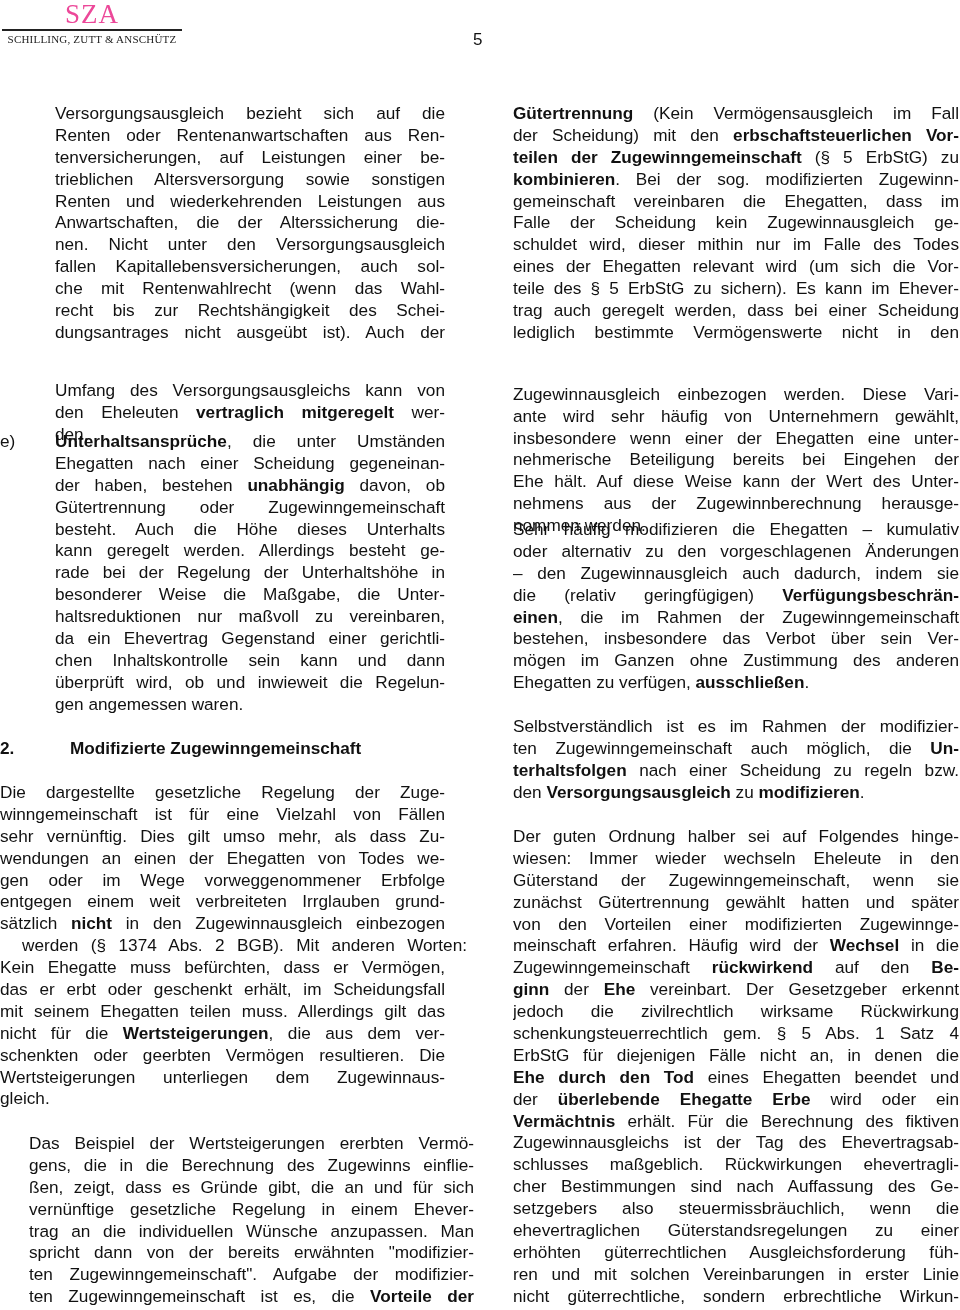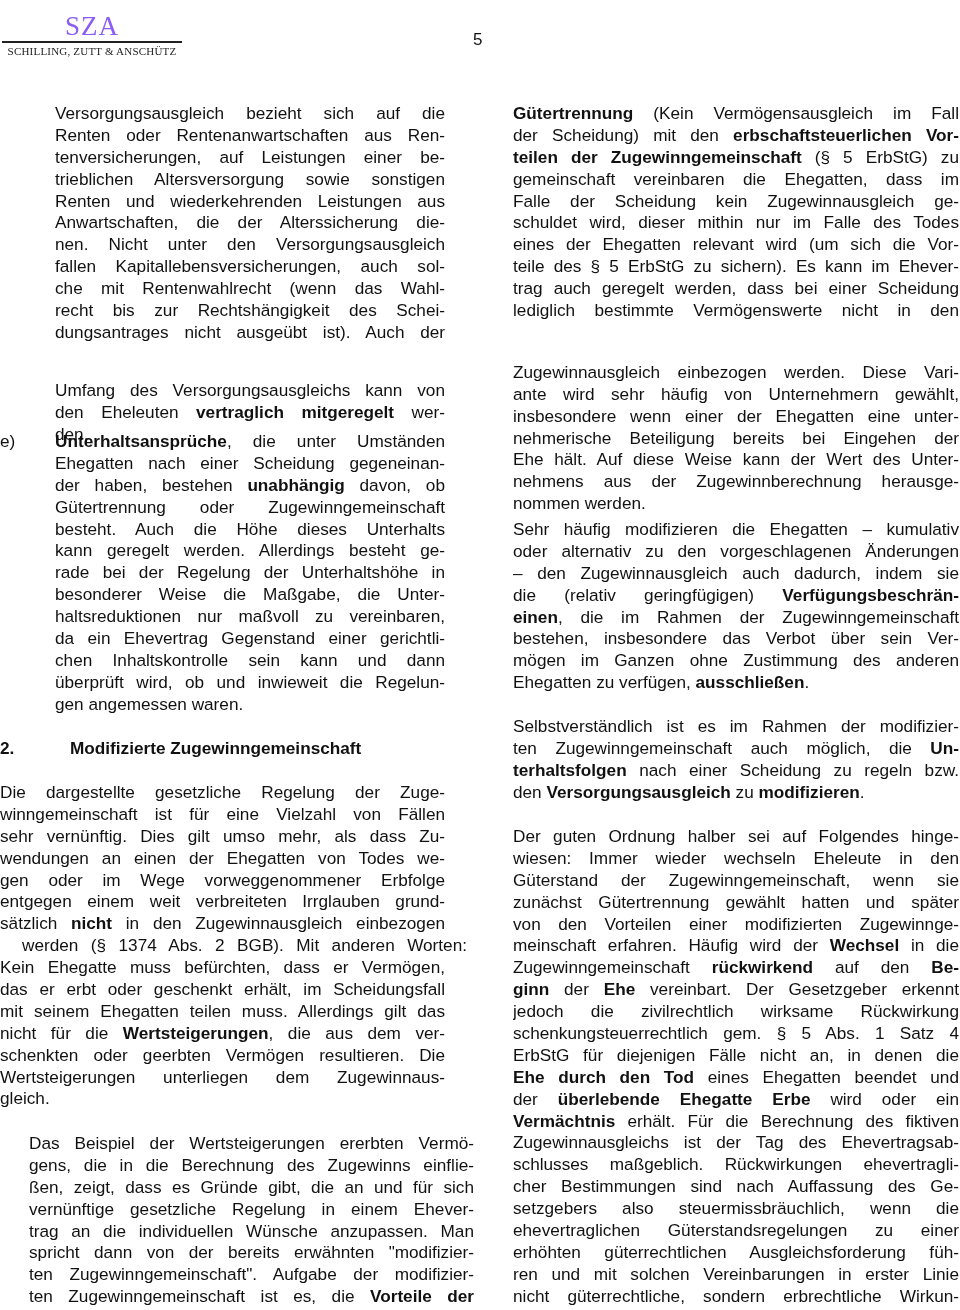--- a/index.html
+++ b/index.html
@@ -1,18 +1,18 @@
 <!DOCTYPE html>
 <html><head>
 <meta charset="utf-8">
 <style>
   html, body { margin: 0; padding: 0; background: #ffffff; }
   body { width: 960px; height: 1310px; position: relative; overflow: hidden; color: #111; }
   .logo { position: absolute; left: 0; top: 0; width: 184px; text-align: center; font-family: "Liberation Serif", "DejaVu Serif", serif; }
-  .logo-mark { font-size: 27px; line-height: 28px; letter-spacing: 1px; color: #8b5cf6; margin-top: 12px; text-align: center; }
+  .logo-mark { font-size: 27px; line-height: 28px; letter-spacing: 1px; color: #ec4899; margin-top: 0; text-align: center; }
   .logo-rule { height: 2px; background: #222; margin: 1px 2px 2px 2px; }
   .logo-firm { font-size: 11px; line-height: 13px; color: #222; letter-spacing: 0.2px; white-space: nowrap; }
   .page-number { position: absolute; left: 473px; top: 30px; font-family: "Liberation Sans", sans-serif; font-size: 17px; color: #111; }
 
   .col { position: absolute; font-family: "Liberation Sans", sans-serif; font-size: 17.2px; line-height: 21.9px; color: #111; }
   .line-inner { display: block; width: 100%; text-align: justify; text-align-last: justify; white-space: normal; }
   .b { font-weight: bold; }
   .para { position: absolute; }
   .marker { position: absolute; left: 0; font-family: "Liberation Sans", sans-serif; font-size: 17.2px; line-height: 21.9px; }
   .heading { position: absolute; font-family: "Liberation Sans", sans-serif; font-size: 17.2px; line-height: 21.9px; font-weight: bold; }
@@ -92,20 +92,21 @@
     <div class="line-inner" style="height: 21.9px; overflow: hidden; text-align-last: justify;"><span>trag an die individuellen Wünsche anzupassen. Man</span></div>
     <div class="line-inner" style="height: 21.9px; overflow: hidden; text-align-last: justify;"><span>spricht dann von der bereits erwähnten "modifizier-</span></div>
     <div class="line-inner" style="height: 21.9px; overflow: hidden; text-align-last: justify;"><span>ten Zugewinngemeinschaft". Aufgabe der modifizier-</span></div>
     <div class="line-inner" style="height: 21.9px; overflow: hidden; text-align-last: justify;"><span>ten Zugewinngemeinschaft ist es, die </span><span class="b">Vorteile der</span></div>
   </div>
 
 <div class="para col" style="left: 513px; top: 103px; width: 446px; position: absolute;">
     <div class="line-inner" style="height: 21.9px; overflow: hidden; text-align-last: justify;"><span class="b">Gütertrennung</span><span> (Kein Vermögensausgleich im Fall</span></div>
     <div class="line-inner" style="height: 21.9px; overflow: hidden; text-align-last: justify;"><span>der Scheidung) mit den </span><span class="b">erbschaftsteuerlichen Vor-</span></div>
     <div class="line-inner" style="height: 21.9px; overflow: hidden; text-align-last: justify;"><span class="b">teilen der Zugewinngemeinschaft</span><span> (§ 5 ErbStG) zu</span></div>
+    <div class="line-inner" style="height: 21.9px; overflow: hidden; text-align-last: justify;"><span class="b">kombinieren</span><span>. Bei der sog. modifizierten Zugewinn-</span></div>
     <div class="line-inner" style="height: 21.9px; overflow: hidden; text-align-last: justify;"><span>gemeinschaft vereinbaren die Ehegatten, dass im</span></div>
     <div class="line-inner" style="height: 21.9px; overflow: hidden; text-align-last: justify;"><span>Falle der Scheidung kein Zugewinnausgleich ge-</span></div>
     <div class="line-inner" style="height: 21.9px; overflow: hidden; text-align-last: justify;"><span>schuldet wird, dieser mithin nur im Falle des Todes</span></div>
     <div class="line-inner" style="height: 21.9px; overflow: hidden; text-align-last: justify;"><span>eines der Ehegatten relevant wird (um sich die Vor-</span></div>
     <div class="line-inner" style="height: 21.9px; overflow: hidden; text-align-last: justify;"><span>teile des § 5 ErbStG zu sichern). Es kann im Ehever-</span></div>
     <div class="line-inner" style="height: 21.9px; overflow: hidden; text-align-last: justify;"><span>trag auch geregelt werden, dass bei einer Scheidung</span></div>
     <div class="line-inner" style="height: 21.9px; overflow: hidden; text-align-last: justify;"><span>lediglich bestimmte Vermögenswerte nicht in den</span></div>
     <div class="line-inner" style="height: 21.9px; overflow: hidden; text-align-last: justify; margin-top: 40px;"><span>Zugewinnausgleich einbezogen werden. Diese Vari-</span></div>
     <div class="line-inner" style="height: 21.9px; overflow: hidden; text-align-last: justify;"><span>ante wird sehr häufig von Unternehmern gewählt,</span></div>
     <div class="line-inner" style="height: 21.9px; overflow: hidden; text-align-last: justify;"><span>insbesondere wenn einer der Ehegatten eine unter-</span></div>

